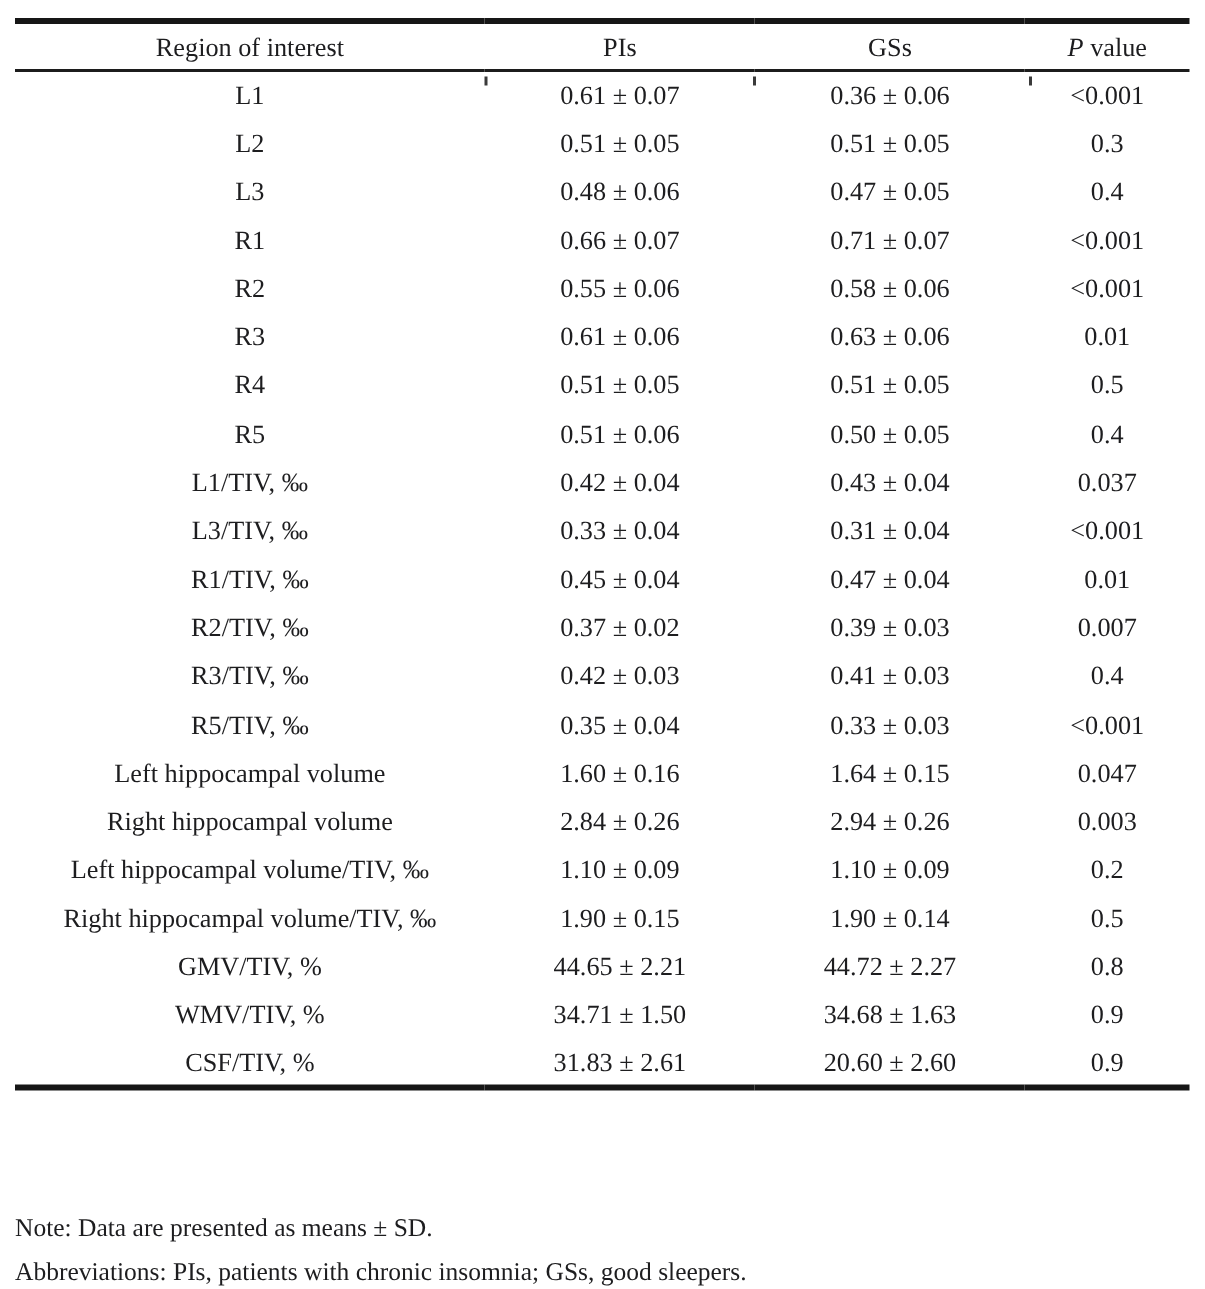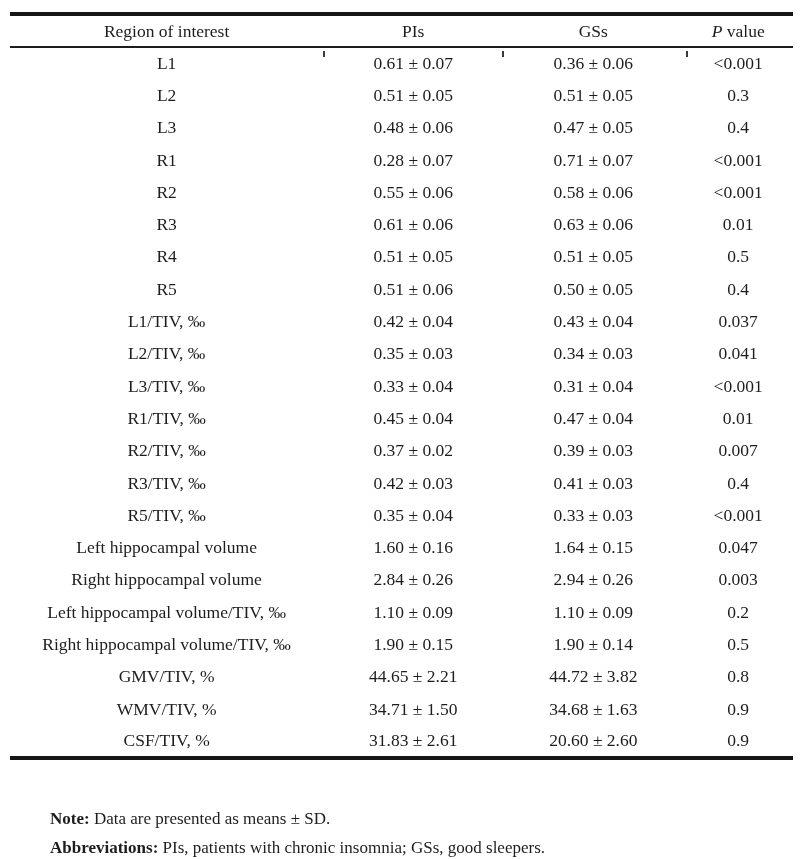--- a/index.html
+++ b/index.html
@@ -55,21 +55,21 @@
   .tick-3 { left: 676px; }
 
   .notes {
     position: absolute;
     left: 10px; top: 806px;
     width: 783px;
     font-size: 17px;
   }
   .note-line { margin-top: 3px; }
   .abbr-line { margin-top: 9px; }
-  .notes b { font-weight: bold; margin-left: 40px; }
+  .notes b { font-weight: normal; }
 </style>
 </head>
 <body>
 
 <div class="page">
 
   <div class="table-wrap">
     <table>
       <colgroup>
         <col class="c1">
@@ -99,21 +99,21 @@
       <td>0.3</td>
     </tr>
           <tr>
       <td>L3</td>
       <td>0.48 ± 0.06</td>
       <td>0.47 ± 0.05</td>
       <td>0.4</td>
     </tr>
           <tr>
       <td>R1</td>
-      <td>0.28 ± 0.07</td>
+      <td>0.66 ± 0.07</td>
       <td>0.71 ± 0.07</td>
       <td>&lt;0.001</td>
     </tr>
           <tr>
       <td>R2</td>
       <td>0.55 ± 0.06</td>
       <td>0.58 ± 0.06</td>
       <td>&lt;0.001</td>
     </tr>
           <tr>
@@ -134,26 +134,20 @@
       <td>0.50 ± 0.05</td>
       <td>0.4</td>
     </tr>
           <tr>
       <td>L1/TIV, ‰</td>
       <td>0.42 ± 0.04</td>
       <td>0.43 ± 0.04</td>
       <td>0.037</td>
     </tr>
           <tr>
-      <td>L2/TIV, ‰</td>
-      <td>0.35 ± 0.03</td>
-      <td>0.34 ± 0.03</td>
-      <td>0.041</td>
-    </tr>
-          <tr>
       <td>L3/TIV, ‰</td>
       <td>0.33 ± 0.04</td>
       <td>0.31 ± 0.04</td>
       <td>&lt;0.001</td>
     </tr>
           <tr>
       <td>R1/TIV, ‰</td>
       <td>0.45 ± 0.04</td>
       <td>0.47 ± 0.04</td>
       <td>0.01</td>
@@ -196,21 +190,21 @@
     </tr>
           <tr>
       <td>Right hippocampal volume/TIV, ‰</td>
       <td>1.90 ± 0.15</td>
       <td>1.90 ± 0.14</td>
       <td>0.5</td>
     </tr>
           <tr>
       <td>GMV/TIV, %</td>
       <td>44.65 ± 2.21</td>
-      <td>44.72 ± 3.82</td>
+      <td>44.72 ± 2.27</td>
       <td>0.8</td>
     </tr>
           <tr>
       <td>WMV/TIV, %</td>
       <td>34.71 ± 1.50</td>
       <td>34.68 ± 1.63</td>
       <td>0.9</td>
     </tr>
           <tr>
       <td>CSF/TIV, %</td>

